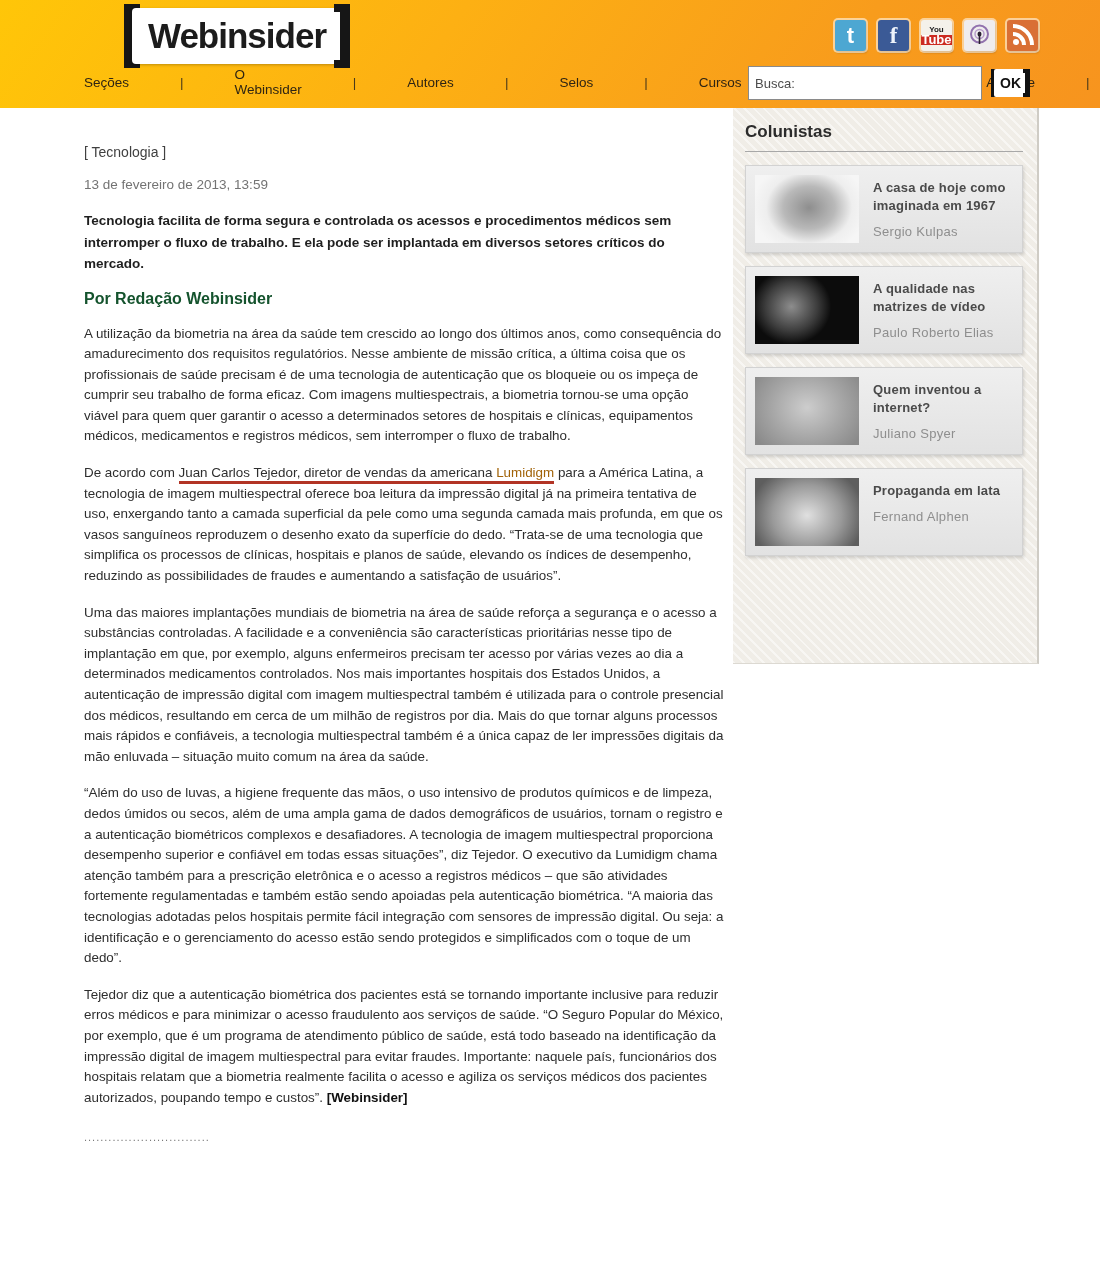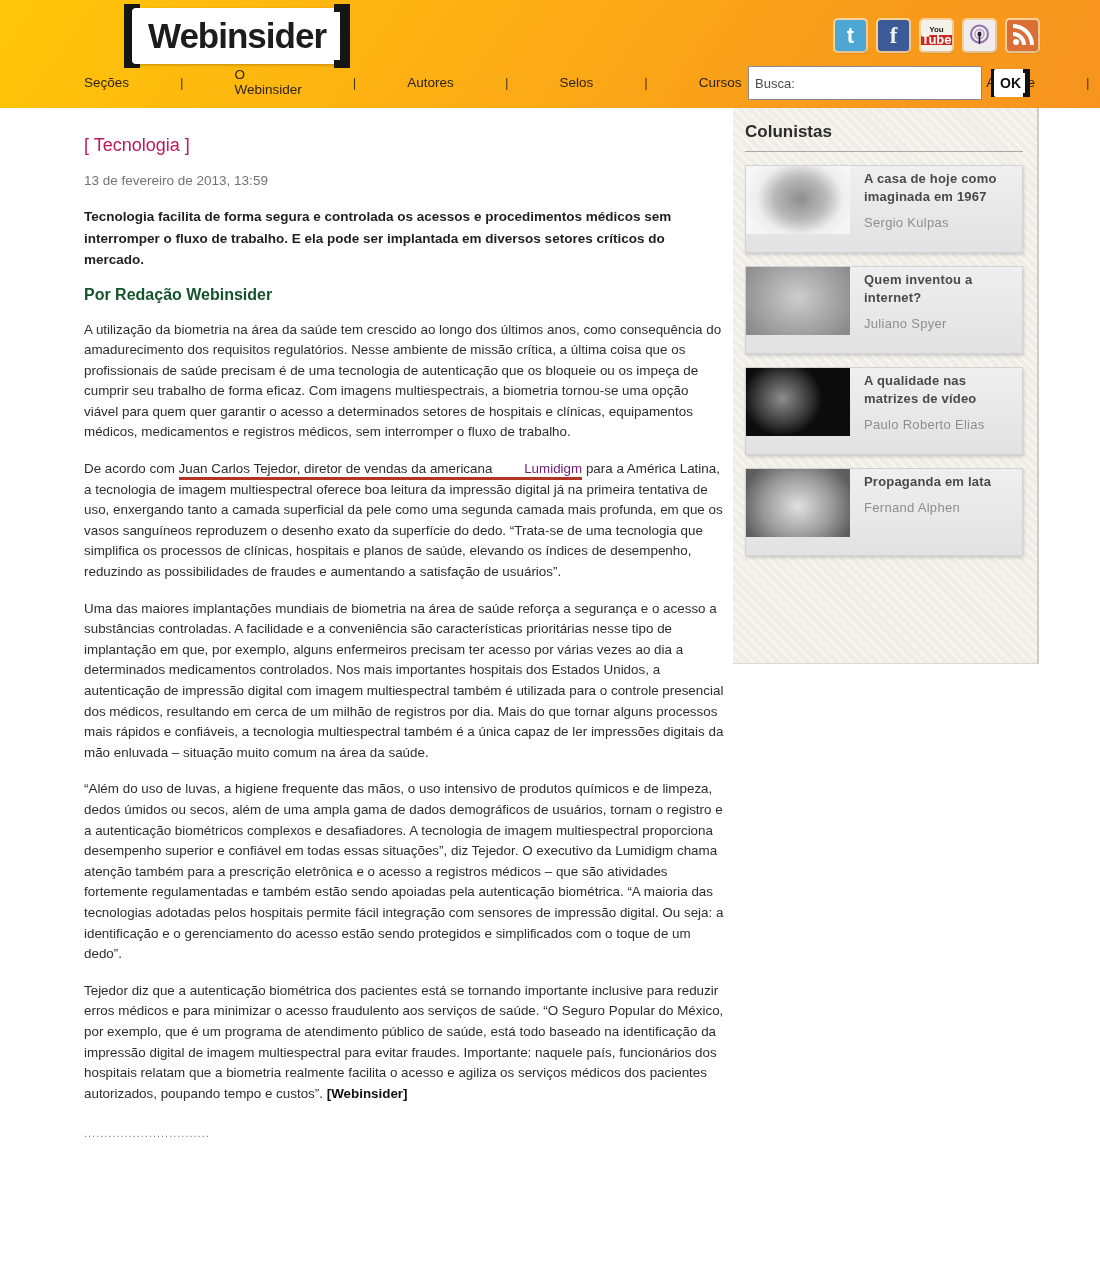--- a/index.html
+++ b/index.html
@@ -43,43 +43,43 @@
     width:234px; height:25px; border:1px solid #8a8a8a; background:#fff; font-size:13px; color:#4d4d4d;
     padding:16px 6px; font-family:"Liberation Sans",sans-serif; outline:none;
   }
   .okbtn { display:flex; align-items:stretch; height:28px; margin-left:9px; cursor:pointer; }
   .okbtn .lb { width:7px; border-left:5px solid #111; border-top:4px solid #111; border-bottom:4px solid #111; margin-right:-4px; }
   .okbtn .rb { width:7px; border-right:5px solid #111; border-top:4px solid #111; border-bottom:4px solid #111; margin-left:-4px; }
   .okbtn .box { background:#fff; border-radius:2px; display:flex; align-items:center; padding:0 6px; font-size:14px; font-weight:bold; color:#111; }
 
   
   .article { position:absolute; left:84px; top:108px; width:640px; color:#2e2e2e; }
-  .category { margin-top:27px; font-size:18px; color:#be185d; cursor:pointer; }
+  .category { margin-top:36px; font-size:14px; color:#404040; cursor:pointer; }
   .title { margin-top:25px; font-size:24px; font-weight:bold; color:#111; letter-spacing:-0.2px; }
   .date { margin-top:17px; font-size:13.5px; color:#737373; }
   .lead { margin-top:18px; font-size:13.5px; font-weight:bold; color:#1f1f1f; line-height:21.5px; }
   .byline { margin-top:15px; font-size:16px; font-weight:bold; color:#14532d; }
   .para { margin-top:16px; font-size:13.4px; line-height:20.6px; color:#2e2e2e; }
   .annotated { border-bottom:3px solid #b23425; padding-bottom:1px; }
-  .extlink { color:#701a75; text-decoration:none; cursor:pointer;margin-left:28px; }
+  .extlink { color:#a16207; text-decoration:none; cursor:pointer; }
   .endtag { font-weight:bold; color:#111; }
   .dots { margin-top:23px; font-size:11px; color:#7a7a7a; letter-spacing:1px; }
 
   
   .sidebar {
     position:absolute; left:733px; top:108px; width:306px; height:556px;
     background-color:#f0ede7;
     background-image:repeating-linear-gradient(45deg, rgba(255,255,255,.5) 0 2px, rgba(0,0,0,0) 2px 7px);
     border-right:2px solid #cfccc5; border-bottom:1px solid #dcd9d2;
     padding:14px 14px 0 12px;
   }
   .sb-heading { font-size:17px; font-weight:bold; color:#2b2b2b; padding-bottom:9px; border-bottom:1px solid #a8a8a8; }
   .card {
     margin-top:13px; background:linear-gradient(#efefef,#e2e2e2); border:1px solid #d2d2d2;
-    box-shadow:1px 2px 3px rgba(0,0,0,.15); height:88px; display:flex; cursor:pointer;
+    box-shadow:1px 2px 3px rgba(0,0,0,.15); height:88px; padding:9px; display:flex; cursor:pointer;
   }
   .thumb { width:104px; height:68px; margin-right:14px; flex:none; }
   .thumb.ph0 { background:radial-gradient(ellipse 55% 70% at 52% 48%, #8e8e8e 0%, #b9b9b9 45%, #eeeeee 75%, #f6f6f6 100%); }
   .thumb.ph1 { background:radial-gradient(ellipse 60% 80% at 50% 45%, #cdcdcd 0%, #a7a7a7 55%, #8a8a8a 100%); }
   .thumb.ph2 { background:radial-gradient(ellipse 45% 65% at 35% 45%, #8d8d8d 0%, #3d3d3d 55%, #0c0c0c 85%), #000; }
   .thumb.ph3 { background:radial-gradient(ellipse 55% 75% at 50% 55%, #e0e0e0 0%, #9a9a9a 60%, #5e5e5e 100%); }
   .thumb.ph4 { background:radial-gradient(ellipse 40% 65% at 45% 42%, #b5b5b5 0%, #6c6c6c 45%, #2e2e2e 80%), #222; }
   .card-text { padding-top:4px; }
   .card-title { font-size:13px; font-weight:bold; color:#4a4a4a; line-height:18px; letter-spacing:.2px; }
   .card-author { font-size:13px; color:#8e8e8e; margin-top:9px; letter-spacing:.3px; }
@@ -173,36 +173,36 @@
 
     <div class="card">
       <div class="thumb ph0"></div>
       <div class="card-text">
         <div class="card-title">A casa de hoje como imaginada em 1967</div>
         <div class="card-author">Sergio Kulpas</div>
       </div>
     </div>
 
     <div class="card">
+      <div class="thumb ph2"></div>
+      <div class="card-text">
+        <div class="card-title">A qualidade nas matrizes de vídeo</div>
+        <div class="card-author">Paulo Roberto Elias</div>
+      </div>
+    </div>
+
+    <div class="card">
       <div class="thumb ph1"></div>
       <div class="card-text">
         <div class="card-title">Quem inventou a internet?</div>
         <div class="card-author">Juliano Spyer</div>
       </div>
     </div>
 
     <div class="card">
-      <div class="thumb ph2"></div>
-      <div class="card-text">
-        <div class="card-title">A qualidade nas matrizes de vídeo</div>
-        <div class="card-author">Paulo Roberto Elias</div>
-      </div>
-    </div>
-
-    <div class="card">
       <div class="thumb ph3"></div>
       <div class="card-text">
         <div class="card-title">Propaganda em lata</div>
         <div class="card-author">Fernand Alphen</div>
       </div>
     </div>
 
   </div>
 
 </div>

